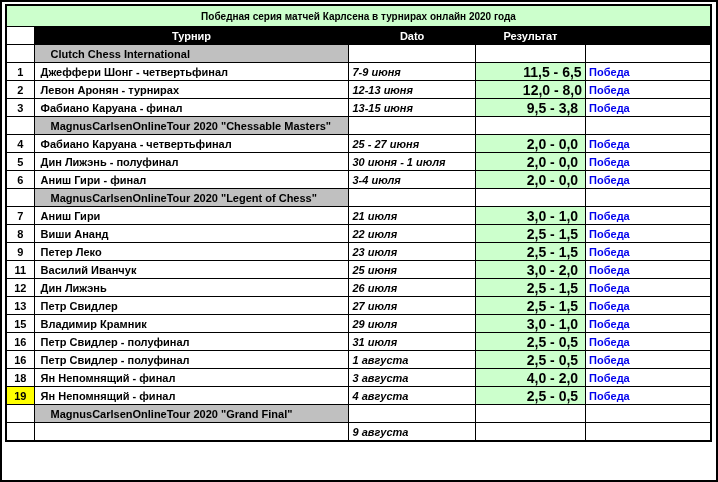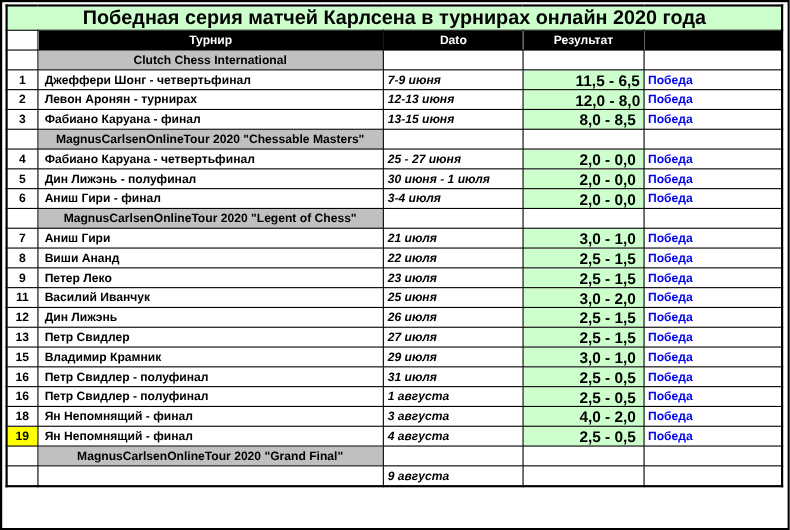--- a/index.html
+++ b/index.html
@@ -13,30 +13,30 @@
     border-collapse: collapse; table-layout: fixed;
     width: 707px; border: 2px solid #000;
   }
   td {
     border: 1px solid #000; font-weight: bold; font-size: 11px;
     color: #000; padding: 0 3px; height: 17px;
     overflow: hidden; white-space: nowrap; vertical-align: middle;
   }
   td.title-cell {
     background: var(--title-bg, #ccffcc); text-align: center;
-    font-size: 18px; height: 20px;
+    font-size: 10px; height: 20px;
   }
   td.header-cell {
     background: var(--header-bg, #000); color: var(--header-text, #fff);
     text-align: center; font-size: 11px; height: 16px;
   }
   td.num-cell { text-align: center; }
   td.num-cell.highlight { background: var(--highlight-bg, #ffff00); }
   td.opp-cell { text-align: left; padding-left: 6px; }
-  td.section-cell { background: var(--section-bg, #c0c0c0); padding-left: 2px; text-align: center; }
+  td.section-cell { background: var(--section-bg, #c0c0c0); padding-left: 16px; }
   td.date-cell { text-align: left; font-style: italic; }
   td.result-cell { text-align: center; font-size: 14px; padding-left: 47px; }
   td.result-cell.green { background: var(--result-bg, #ccffcc); }
   td.win-cell { text-align: left; color: var(--win-text, #0000ee); }
 </style>
 </head>
 <body>
 
 <div class="frame">
   <table class="sheet">
@@ -77,21 +77,21 @@
           <td class="num-cell">2</td>
           <td class="opp-cell">Левон Аронян - турнирах</td>
           <td class="date-cell">12-13 июня</td>
           <td class="result-cell green">12,0 - 8,0</td>
           <td class="win-cell">Победа</td>
         </tr>
         <tr>
           <td class="num-cell">3</td>
           <td class="opp-cell">Фабиано Каруана - финал</td>
           <td class="date-cell">13-15 июня</td>
-          <td class="result-cell green">8,0 - 8,5</td>
+          <td class="result-cell green">9,5 - 3,8</td>
           <td class="win-cell">Победа</td>
         </tr>
         <tr>
           <td class="num-cell"></td>
           <td class="opp-cell section-cell">MagnusCarlsenOnlineTour 2020 "Chessable Masters"</td>
           <td class="date-cell"></td>
           <td class="result-cell"></td>
           <td class="win-cell"></td>
         </tr>
         <tr>

